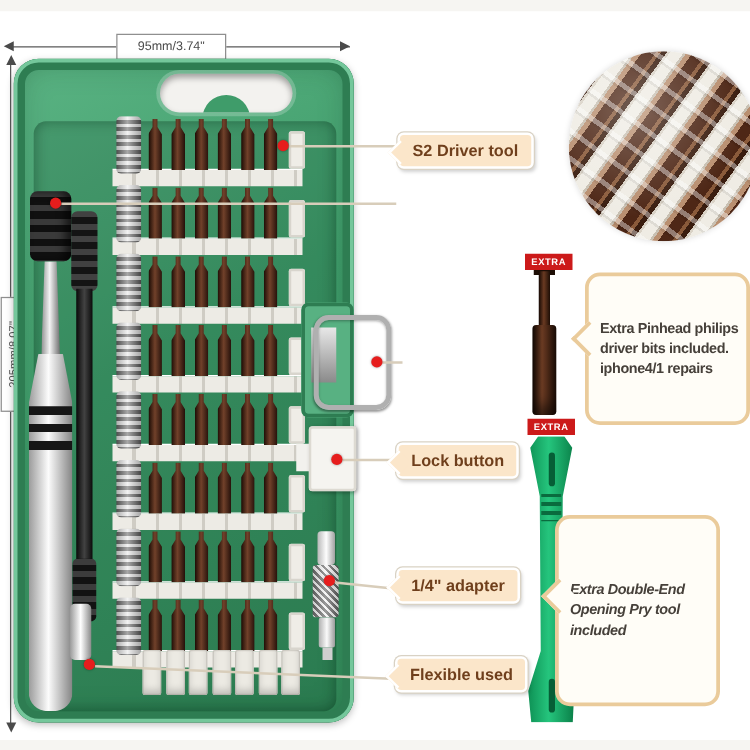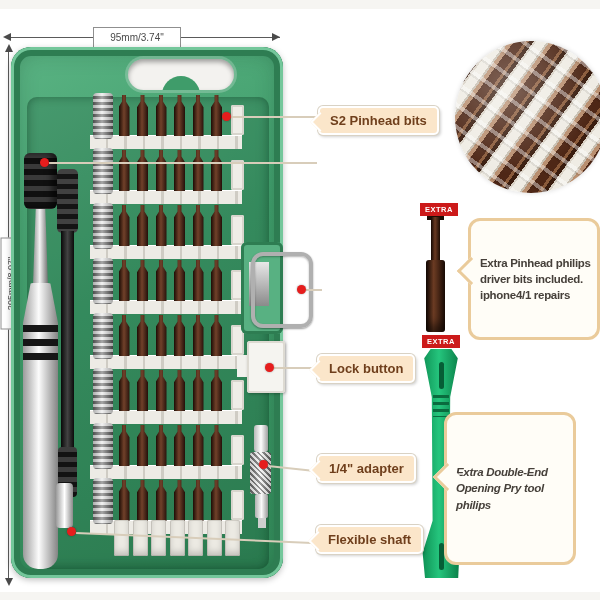--- a/index.html
+++ b/index.html
@@ -273,24 +273,24 @@
   <div class="abs cline" style="left:268px;top:465px;width:54px;transform:rotate(6deg);"></div>
   <div class="abs cline" style="left:76px;top:532px;width:242px;transform:rotate(2.4deg);"></div>
 
   <div class="abs marker" style="left:222px;top:112px;"></div>
   <div class="abs marker" style="left:40px;top:158px;"></div>
   <div class="abs marker" style="left:297px;top:285px;"></div>
   <div class="abs marker" style="left:265px;top:363px;"></div>
   <div class="abs marker" style="left:259px;top:460px;"></div>
   <div class="abs marker" style="left:67px;top:527px;"></div>
 
-  <div class="abs plabel" style="left:318px;top:106px;"><i class="ptail"></i><span>S2 Pinhead bits</span></div>
+  <div class="abs plabel" style="left:318px;top:106px;"><i class="ptail"></i><span>S2 Driver tool</span></div>
   <div class="abs plabel" style="left:317px;top:354px;"><i class="ptail"></i><span>Lock button</span></div>
   <div class="abs plabel" style="left:317px;top:454px;"><i class="ptail"></i><span>1/4" adapter</span></div>
-  <div class="abs plabel" style="left:316px;top:525px;"><i class="ptail"></i><span>Flexible shaft</span></div>
+  <div class="abs plabel" style="left:316px;top:525px;"><i class="ptail"></i><span>Flexible used</span></div>
 
   <div class="abs closeup"></div>
 
   <div class="abs extra-badge" style="left:420px;top:203px;">EXTRA</div>
   <div class="abs ph-bar"></div>
   <div class="abs ph-shaft"></div>
   <div class="abs ph-body"></div>
 
   <div class="abs extra-badge" style="left:422px;top:335px;">EXTRA</div>
   <div class="abs pry">
@@ -302,16 +302,16 @@
   <div class="abs note" style="left:468px;top:218px;width:132px;height:122px;">
     <i class="ntail" style="top:40px;"></i>
     <span>Extra Pinhead philips</span>
     <span>driver bits included.</span>
     <span>iphone4/1 repairs</span>
   </div>
   <div class="abs note" style="left:444px;top:412px;width:132px;height:153px;font-style:italic;">
     <i class="ntail" style="top:52px;"></i>
     <span>Extra  Double-End</span>
     <span>Opening Pry tool</span>
-    <span>philips</span>
+    <span>included</span>
   </div>
 
 </div>
 
 </body></html>

